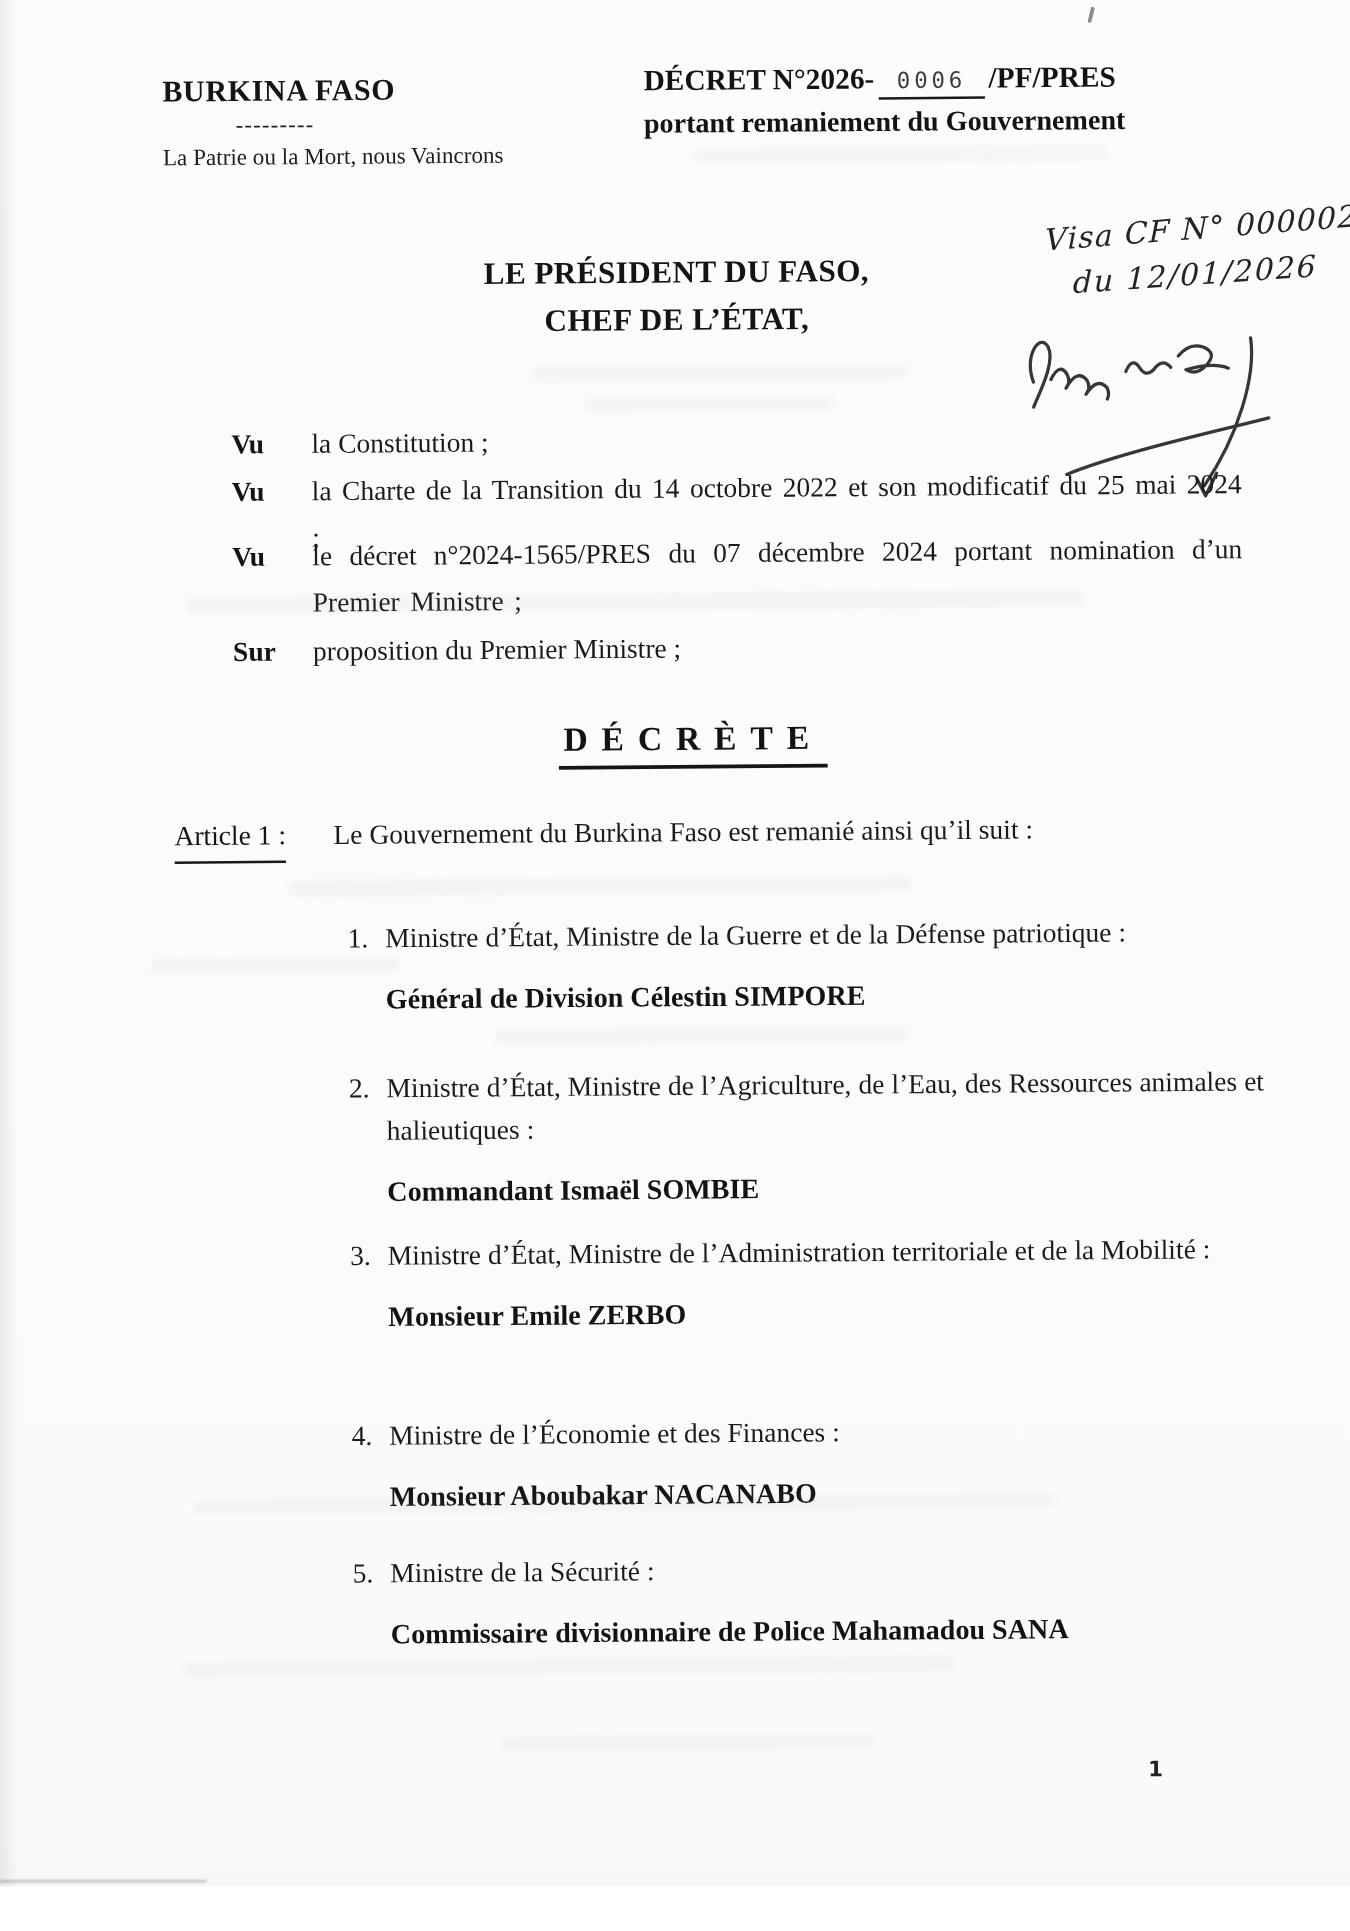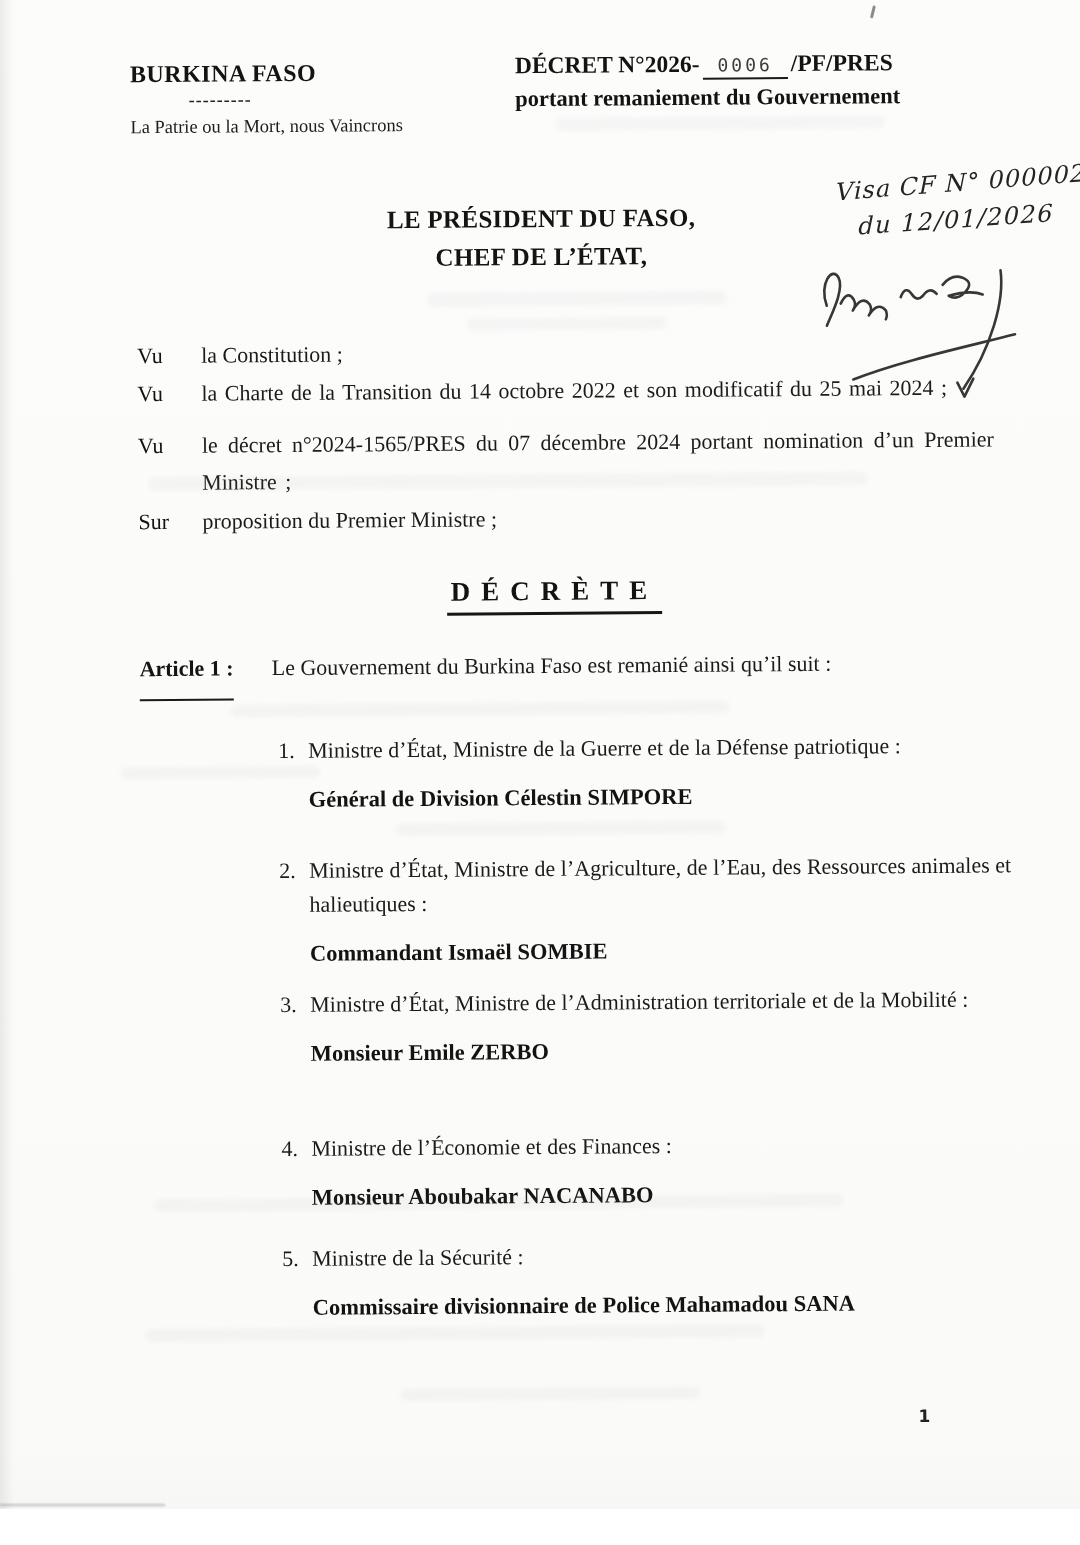--- a/index.html
+++ b/index.html
@@ -46,39 +46,39 @@
   .hand1 { left: 840px; top: 172px; font-size: 24px; letter-spacing: 1px; transform: rotate(-4deg) skewX(-5deg); }
   .hand2 { left: 862px; top: 209px; font-size: 24px; letter-spacing: 1.5px; transform: rotate(-3.5deg) skewX(-5deg); }
   .sig { position: absolute; left: 818px; top: 240px; }
 
   
   .title { position: absolute; left: 300px; top: 200px; width: 490px; text-align: center;
            font-weight: bold; font-size: 25px; line-height: 38px; color: #141414; letter-spacing: .3px; }
 
   
   .prow { position: absolute; left: 140px; width: 856px; display: flex; font-size: 22px; line-height: 37px; }
-  .plabel { flex: 0 0 64px; font-weight: normal; color: #141414; }
+  .plabel { flex: 0 0 64px; font-weight: bold; color: #141414; margin-left: 48px; }
   .ptext { flex: 1 1 auto; text-align: justify; text-align-last: left; color: #1b1b1b; }
   .p0 { top: 334px; }
   .p1 { top: 372px; }
   .p1 .ptext { word-spacing: 2px; }
   .p2 { top: 424px; }
   .p2 .ptext { word-spacing: 3px; }
   .p3 { top: 500px; }
 
   
   .decrete-wrap { position: absolute; left: 380px; top: 576px; width: 340px; text-align: center; }
   .decrete {
     display: inline-block; font-weight: bold; font-size: 27px; letter-spacing: 11px; margin-right: -11px;
     color: #131313; border-bottom: 3px solid #161616; padding: 0 4px 5px 4px;
   }
 
   
   .article { position: absolute; left: 140px; top: 653px; width: 880px; display: flex; font-size: 22px; }
-  .art-label { font-weight: bold; border-bottom: 2.5px solid #1a1a1a; padding-bottom: 17px; color: #141414; white-space: nowrap; }
+  .art-label { font-weight: normal; border-bottom: 2.5px solid #1a1a1a; padding-bottom: 7px; color: #141414; white-space: nowrap; }
   .art-text { margin-left: 38px; color: #1b1b1b; }
 
   
   .mitem { position: absolute; left: 278px; width: 732px; display: flex; font-size: 22px; line-height: 34px; }
   .mnum { flex: 0 0 30px; color: #1b1b1b; }
   .mbody { flex: 1 1 auto; }
   .mtitle { text-align: justify; text-align-last: left; color: #1b1b1b; }
   .mname { font-weight: bold; font-size: 22.5px; margin-top: 15px; color: #131313; }
   .m0 { top: 732px; }
   .m1 { top: 852px; }

